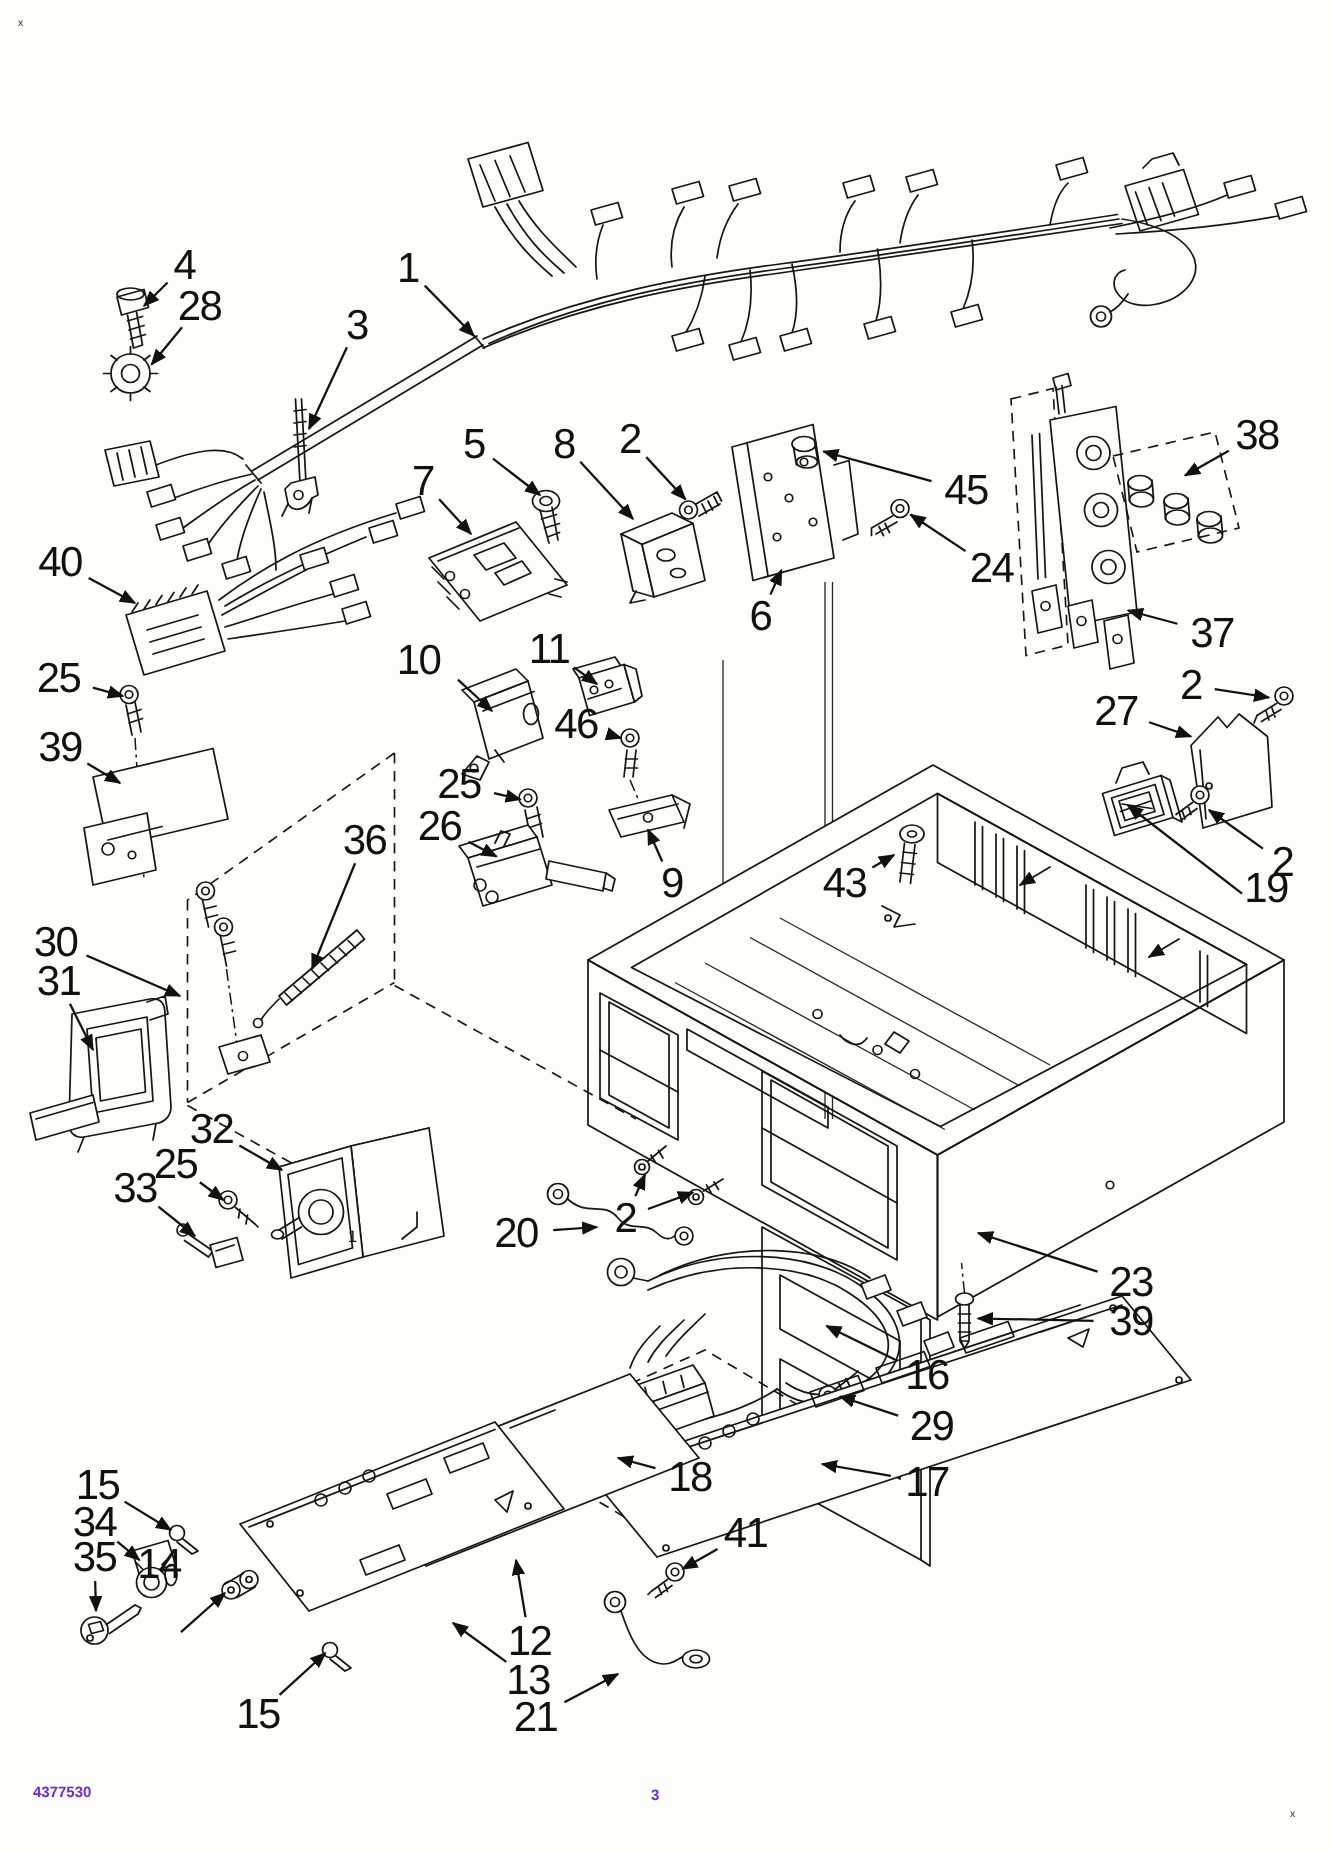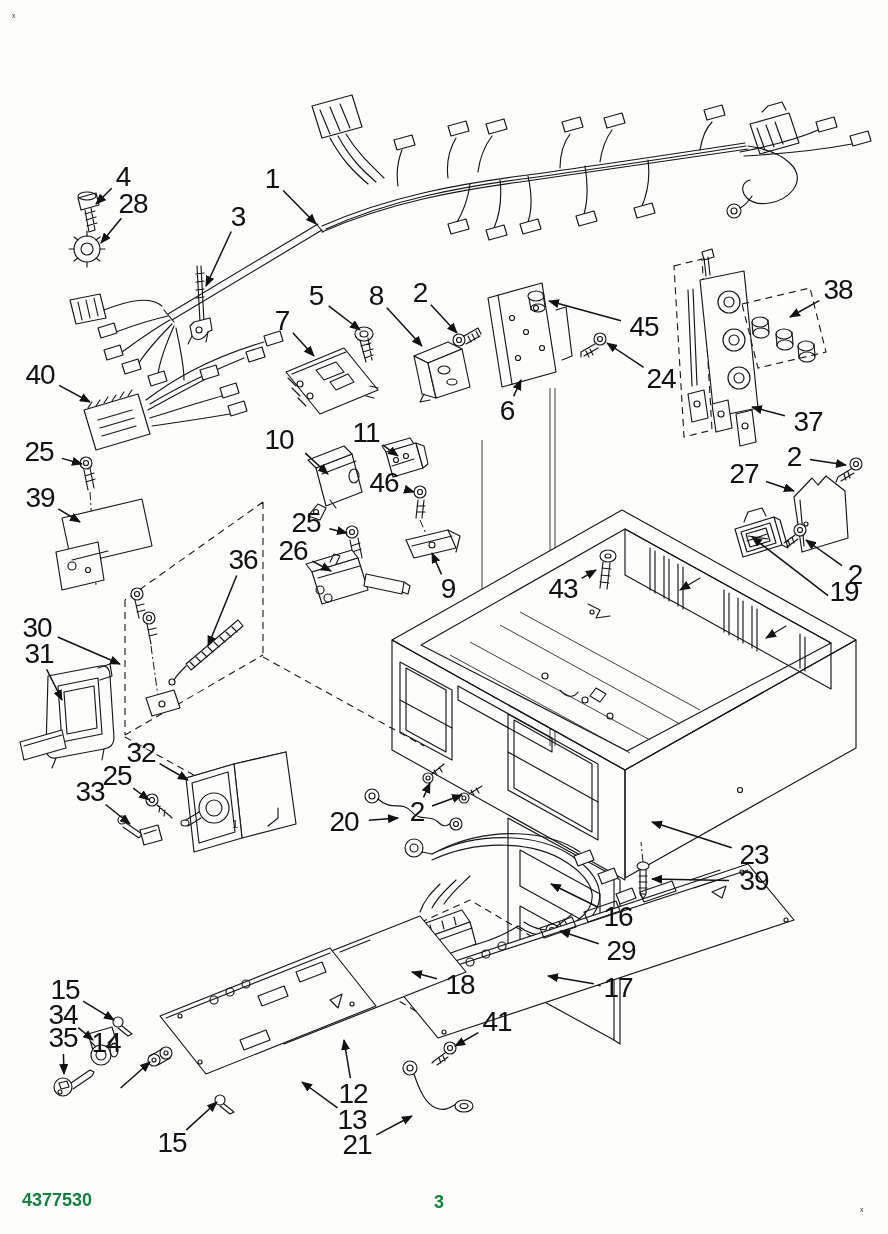--- a/index.html
+++ b/index.html
@@ -8,21 +8,21 @@
   .art{position:absolute;left:0;top:0;}
   .hdr{position:absolute;left:0;top:0;width:888px;text-align:center;}
   .title-svg{display:block;margin:0 auto;}
   .outline-title{font-family:"Liberation Sans",sans-serif;font-size:31px;font-weight:bold;letter-spacing:1px;
     fill:#ffffff;stroke:#111;stroke-width:1.3px;}
   .models{margin-top:-6px;font-size:15px;font-weight:bold;color:#111;letter-spacing:0.2px;}
   .finishes{font-size:15px;font-weight:bold;color:#111;display:flex;justify-content:center;gap:30px;
     transform:translateX(34px);}
   .callout{position:absolute;transform:translate(-50%,-50%);font-size:28px;font-weight:400;
     letter-spacing:-1px;color:#111;line-height:1;white-space:nowrap;}
-  .foot{position:absolute;font-size:18px;font-weight:bold;color:#15803d;}
+  .foot{position:absolute;font-size:10px;font-weight:bold;color:#6d28d9;}
   .foot.doc{left:22px;top:1190px;}
   .foot.pg{left:434px;top:1192px;}
   .corner{position:absolute;font-size:7px;color:#333;}
   .corner.tl{left:12px;top:12px;}
   .corner.br{left:860px;top:1206px;}
   svg .ink{stroke:#161616;fill:none;stroke-width:1.15;stroke-linecap:round;stroke-linejoin:round;}
   svg .inkf{stroke:#161616;fill:#fdfdfc;stroke-width:1.15;stroke-linejoin:round;}
   svg .dash{stroke:#161616;fill:none;stroke-width:1.1;stroke-dasharray:7 5;}
   svg .dashdot{stroke:#161616;fill:none;stroke-width:1;stroke-dasharray:8 3 2 3;}
   svg .thin{stroke:#2a2a2a;fill:none;stroke-width:0.9;}

